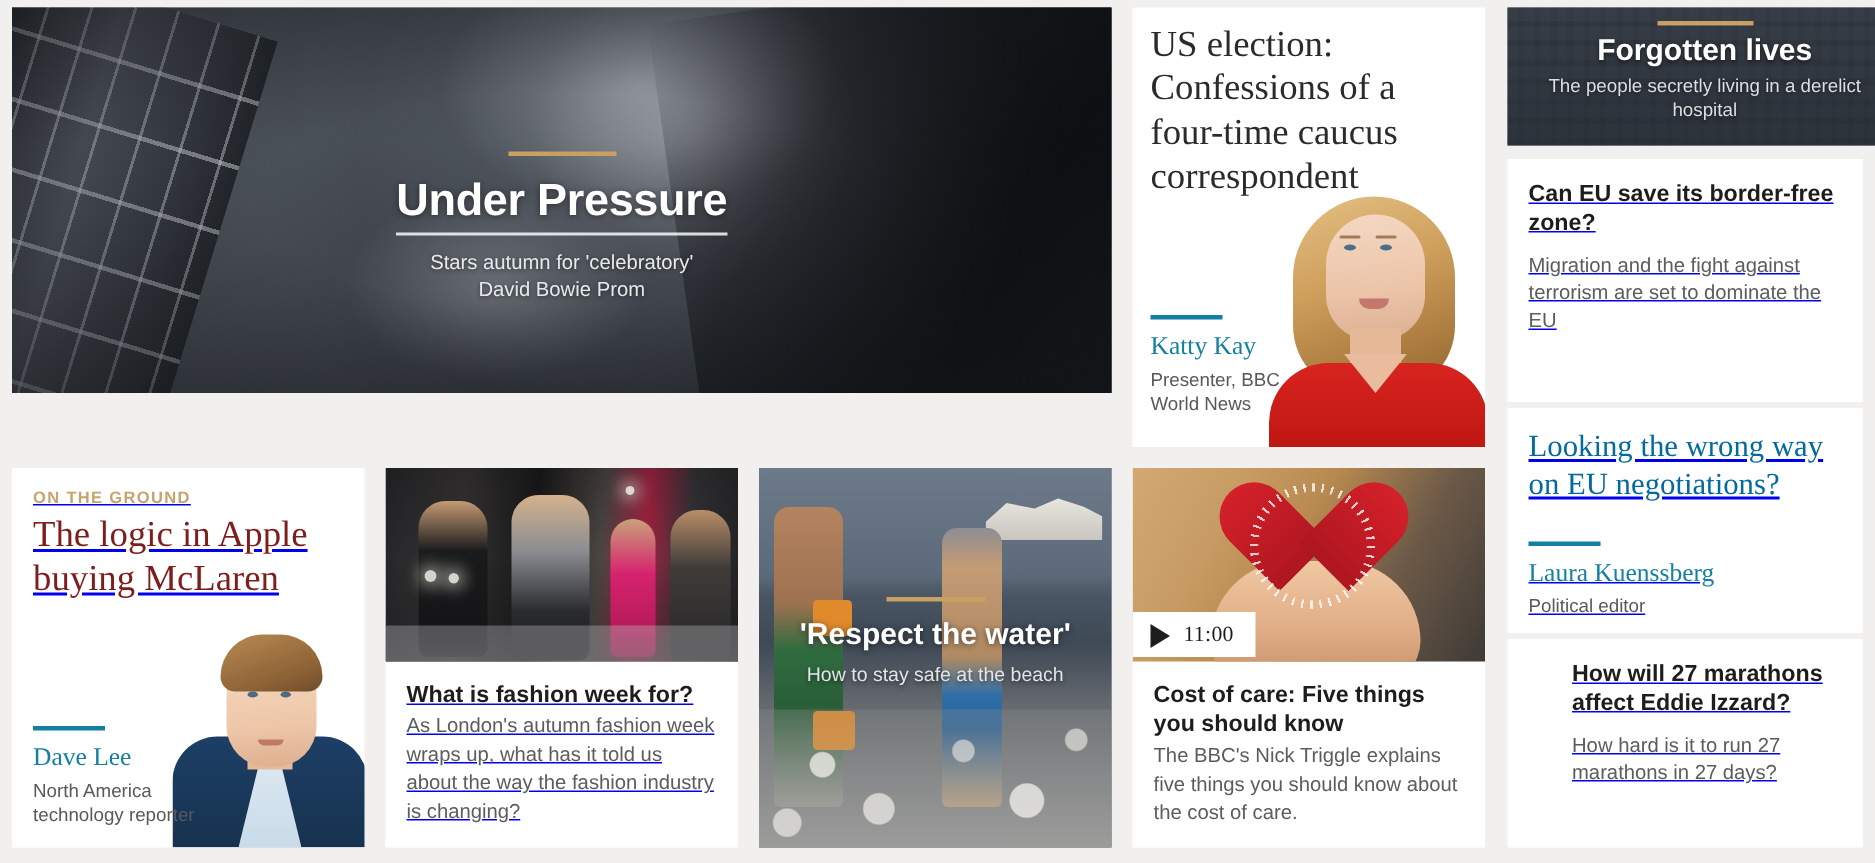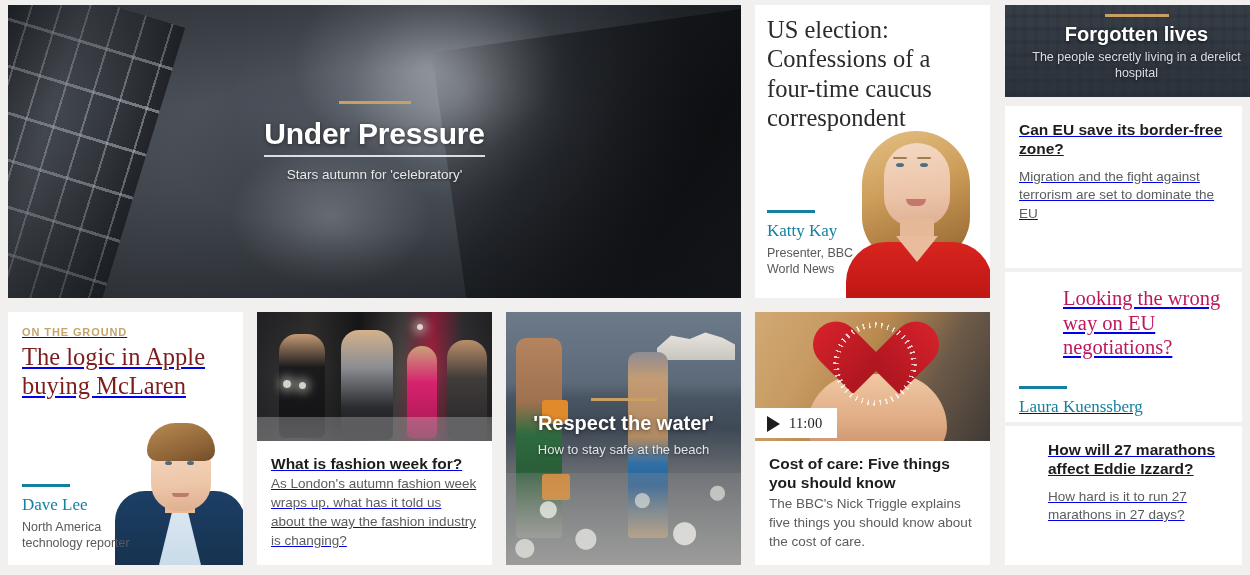--- a/index.html
+++ b/index.html
@@ -28,21 +28,21 @@
     position: absolute;
     background: #ffffff;
     overflow: hidden;
   }
 
   
   .hero {
     left: 8px;
     top: 5px;
     width: 733px;
-    height: 293px;
+    height: 257px;
     background: #4a5058;
   }
   .hero-photo {
     position: absolute;
     inset: 0;
     background:
       radial-gradient(circle at 62% 30%, rgba(190,196,205,0.55) 0%, rgba(120,128,140,0.30) 22%, rgba(0,0,0,0) 46%),
       radial-gradient(ellipse 30% 55% at 57% 20%, rgba(225,228,233,0.50) 0%, rgba(0,0,0,0) 60%),
       radial-gradient(ellipse 22% 40% at 44% 72%, rgba(198,202,210,0.42) 0%, rgba(0,0,0,0) 62%),
       linear-gradient(115deg, #545a63 0%, #4d535b 28%, #3c4148 55%, #2c3036 78%, #24272c 100%);
@@ -297,23 +297,22 @@
 
   .rc-title-bold {
     font-size: 15.5px;
     font-weight: bold;
     color: #1d1d1b;
     line-height: 1.25;
   }
   .rc-title-serif {
     font-family: "Liberation Serif", serif;
     font-size: 20.5px;
-    color: #be185d;
+    color: #0369a1;
     line-height: 1.2;
-    margin-left: 44px;
   }
   .rc-sum {
     margin-top: 9px;
     font-size: 13.5px;
     color: #5b5c5e;
     line-height: 1.38;
   }
   .rc-byline { margin-top: 26px; }
   .rc-byline .byline-rule { margin-bottom: 8px; }
 
@@ -586,20 +585,21 @@
     <div class="hero-photo">
       <div class="hero-neck"></div>
       <div class="hero-jacket"></div>
     </div>
     <div class="hero-vignette"></div>
     <div class="hero-caption">
       <div class="gold-rule"></div>
       <div><span class="hero-title">Under Pressure</span></div>
       <div class="hero-sub">
         <div>Stars autumn for 'celebratory'</div>
+        <div>David Bowie Prom</div>
       </div>
     </div>
   </a>
 
   <a class="card election" href="#">
     <div class="election-title">US election: Confessions of a four-time caucus correspondent</div>
 
     <div class="kay-photo">
       <div class="kay-hair"></div>
       <div class="kay-face"></div>

